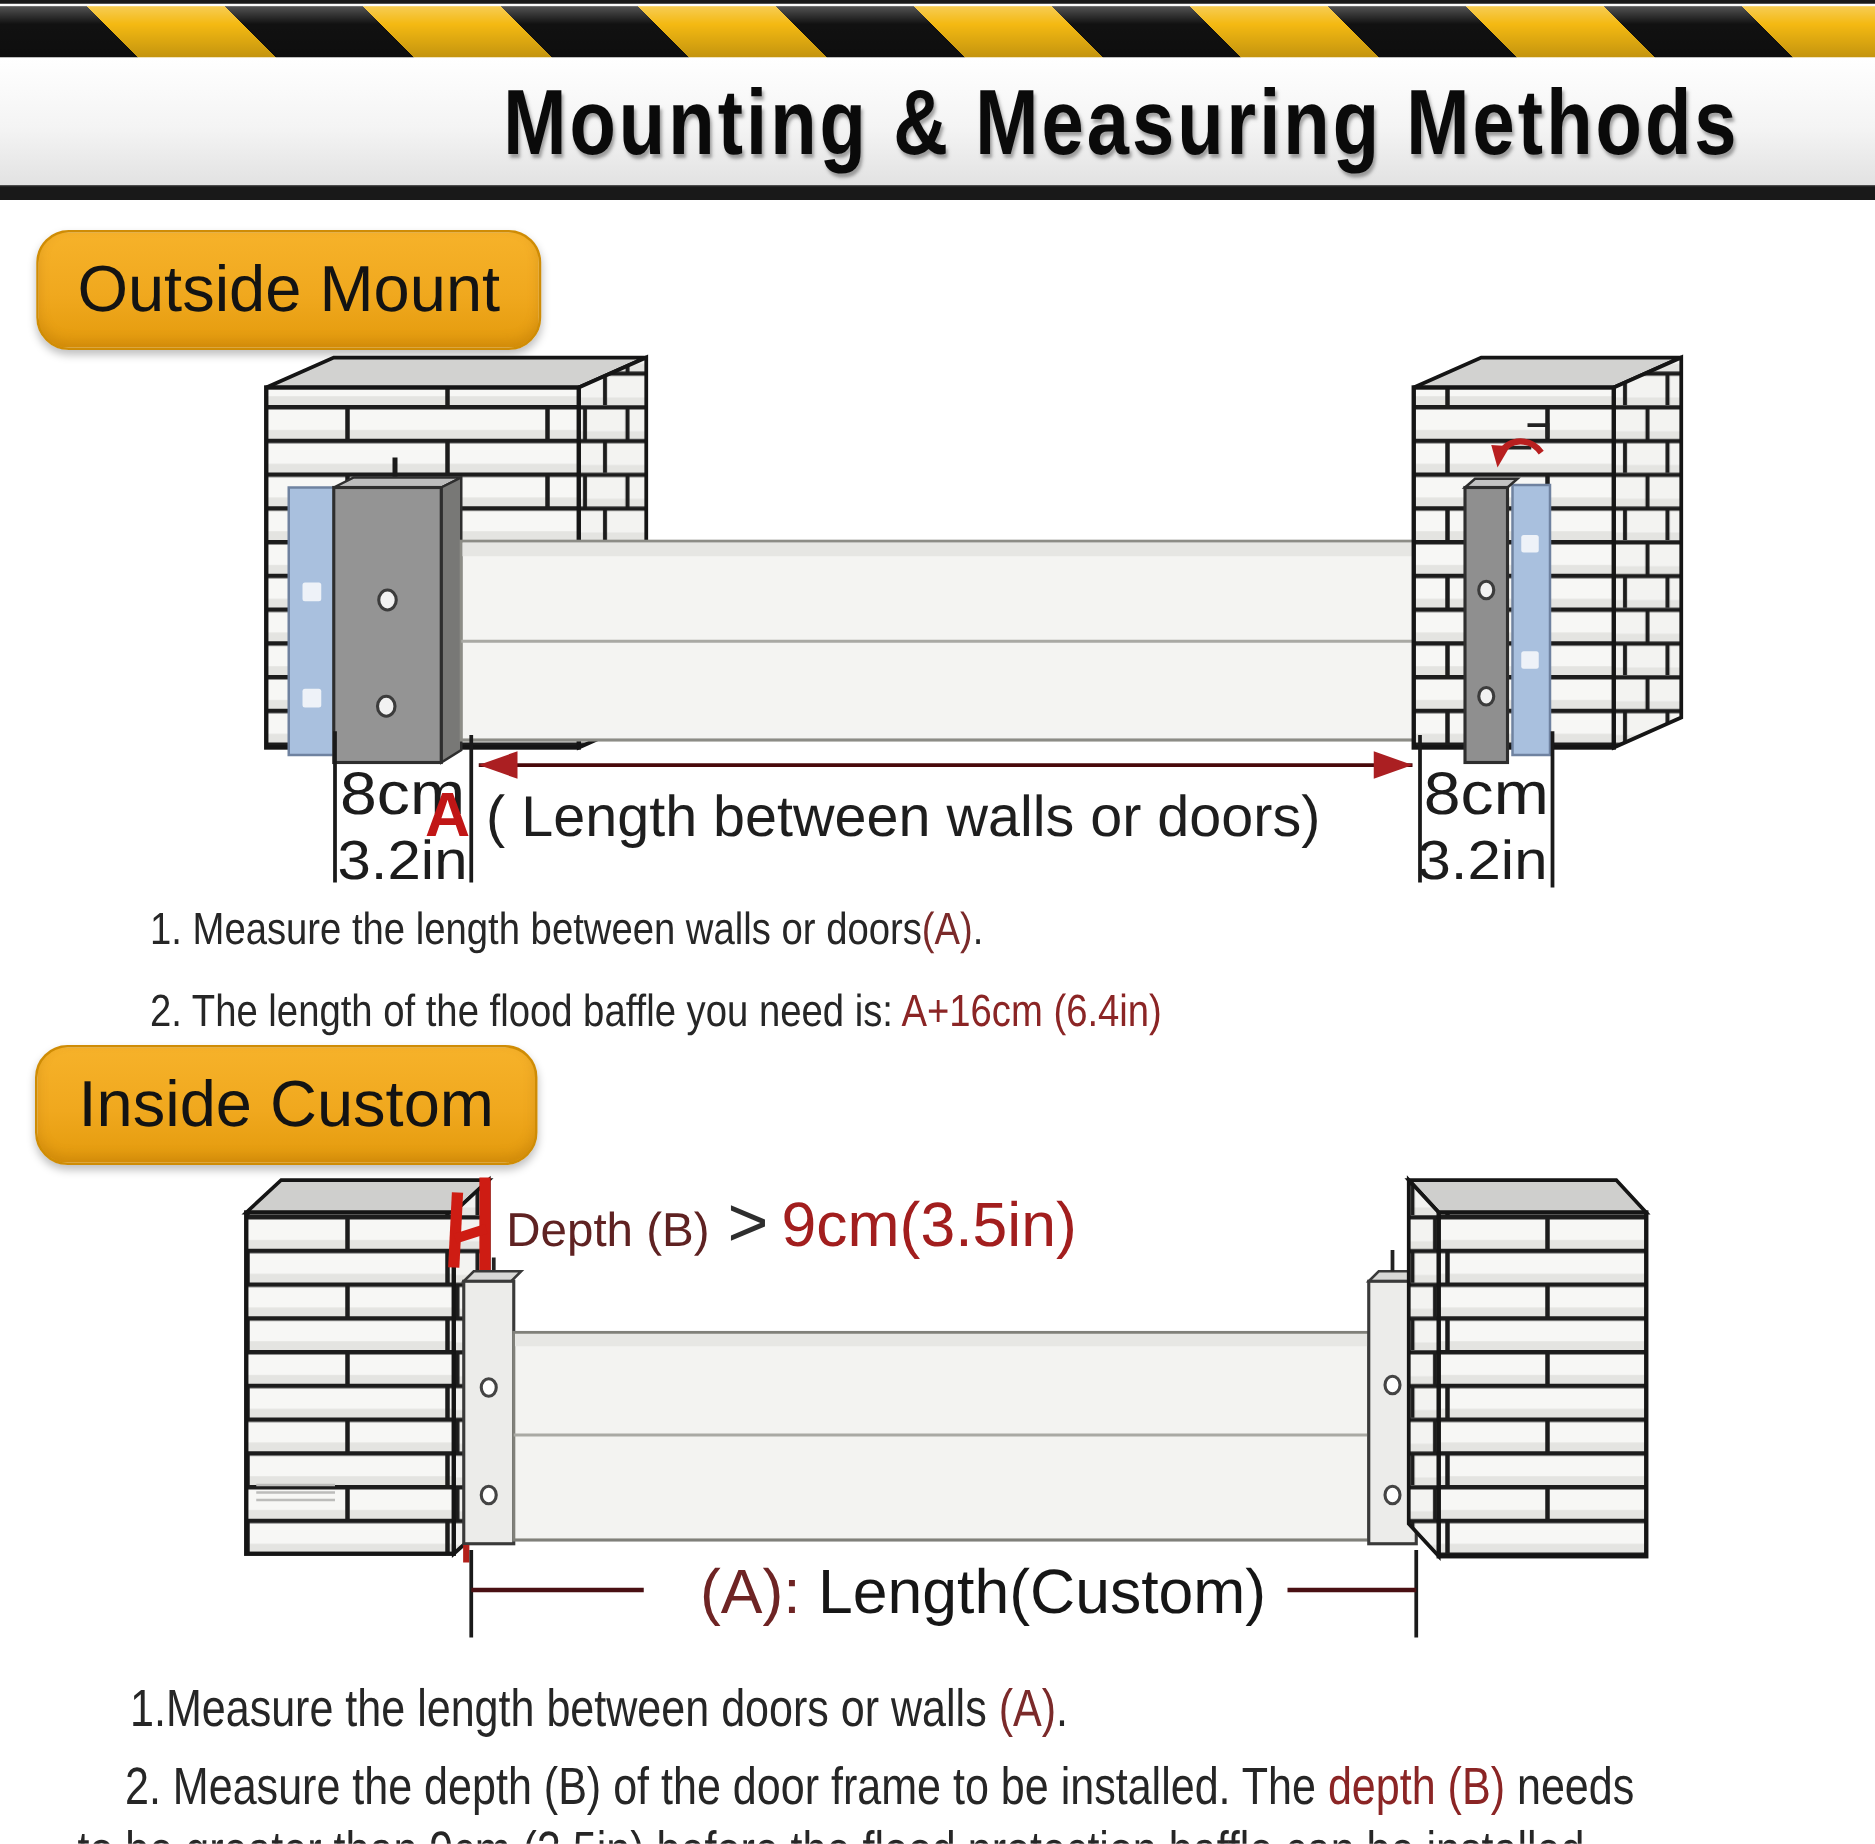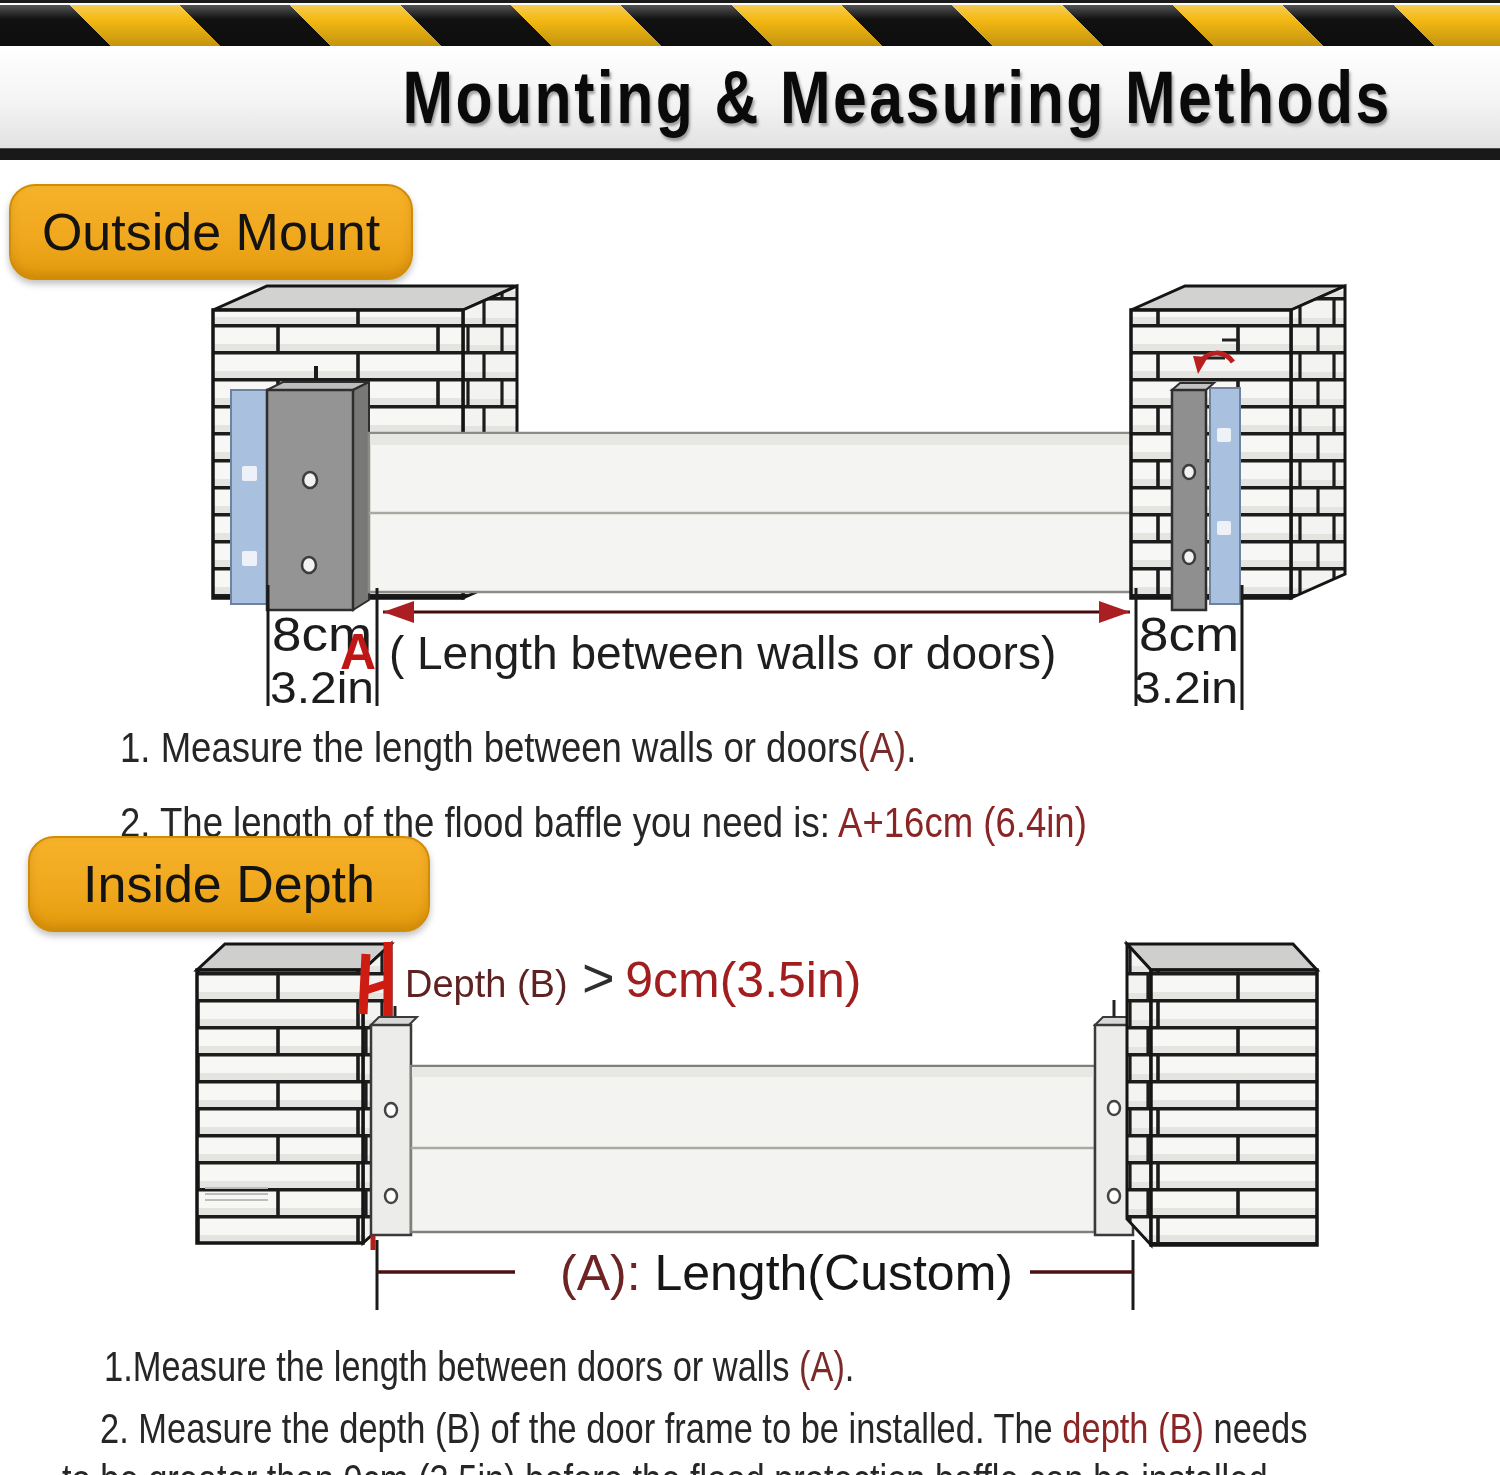--- a/index.html
+++ b/index.html
@@ -37,28 +37,28 @@
   .black-bar{position:absolute;left:0;top:148px;width:100%;height:11px;background:#191919;border-top:1px solid #4d4d4d;}
   
   .badge{
     position:absolute;height:92px;border-radius:26px;
     background:linear-gradient(180deg,#f6b22a 0%,var(--badge-yellow,#f0a81e) 55%,#e39a0c 100%);
     border:2px solid var(--badge-border,#cf8c05);
     box-shadow:0 4px 7px rgba(0,0,0,.25), inset 0 -5px 9px rgba(140,80,0,.22);
     display:flex;align-items:center;justify-content:center;
     font-size:52px;color:#131313;white-space:nowrap;
   }
-  .badge-outside{left:9px;top:184px;width:400px;justify-content:center;}
+  .badge-outside{left:29px;top:184px;width:400px;justify-content:center;}
   .badge-inside{left:28px;top:836px;width:398px;}
   
   .diagram{position:absolute;left:0;}
   .svg-outside{top:268px;width:1500px;height:450px;}
   .svg-inside{top:930px;width:1500px;height:430px;}
   
-  .steps{position:absolute;font-size:43px;color:#262626;}
+  .steps{position:absolute;font-size:36px;color:#262626;}
   .steps-outside{left:120px;top:722px;}
   .steps-inside{left:62px;top:1342px;font-size:42px;}
   .step-line{transform:scaleX(.85);transform-origin:0 50%;white-space:nowrap;line-height:1.18;}
   .steps-inside .step-line{transform:scaleX(.82);}
   .steps-outside .step-line + .step-line{margin-top:24px;}
   .em-red{color:#8b2525;}
   .em-maroon{color:var(--maroon,#7b2a2a);}
   .indent-1{margin-left:42px;}
   .indent-2{margin-left:38px;margin-top:12px;}
   .indent-0{margin-left:0;margin-top:2px;}
@@ -167,21 +167,21 @@
 <div class="steps steps-outside">
   <div class="step-line">
     <span>1. Measure the length between walls or doors</span><span class="em-maroon">(A)</span><span>.</span>
   </div>
   <div class="step-line">
     <span>2. The length of the flood baffle you need is: </span><span class="em-red">A+16cm (6.4in)</span><span></span>
   </div>
 </div>
 
 <div class="badge badge-inside">
-  <span>Inside Depth</span>
+  <span>Inside Custom</span>
 </div>
 
 <svg class="diagram svg-inside" viewBox="0 930 1500 430">
 
   <g>
     <polygon points="197,970 363,970 391,944 225,944" fill="#cfcfcd" stroke="#151515" stroke-width="3"></polygon>
     <polygon points="363,970 391,944 391,1218 363,1243" fill="url(#brickEnds)" stroke="#151515" stroke-width="3"></polygon>
     <rect x="197" y="970" width="166" height="273" fill="url(#brick)" stroke="#151515" stroke-width="3.5"></rect>
     <path d="M205 1188 H268 M205 1194 H268 M205 1200 H268" stroke="#bcbcba" stroke-width="2"></path>
   </g>

